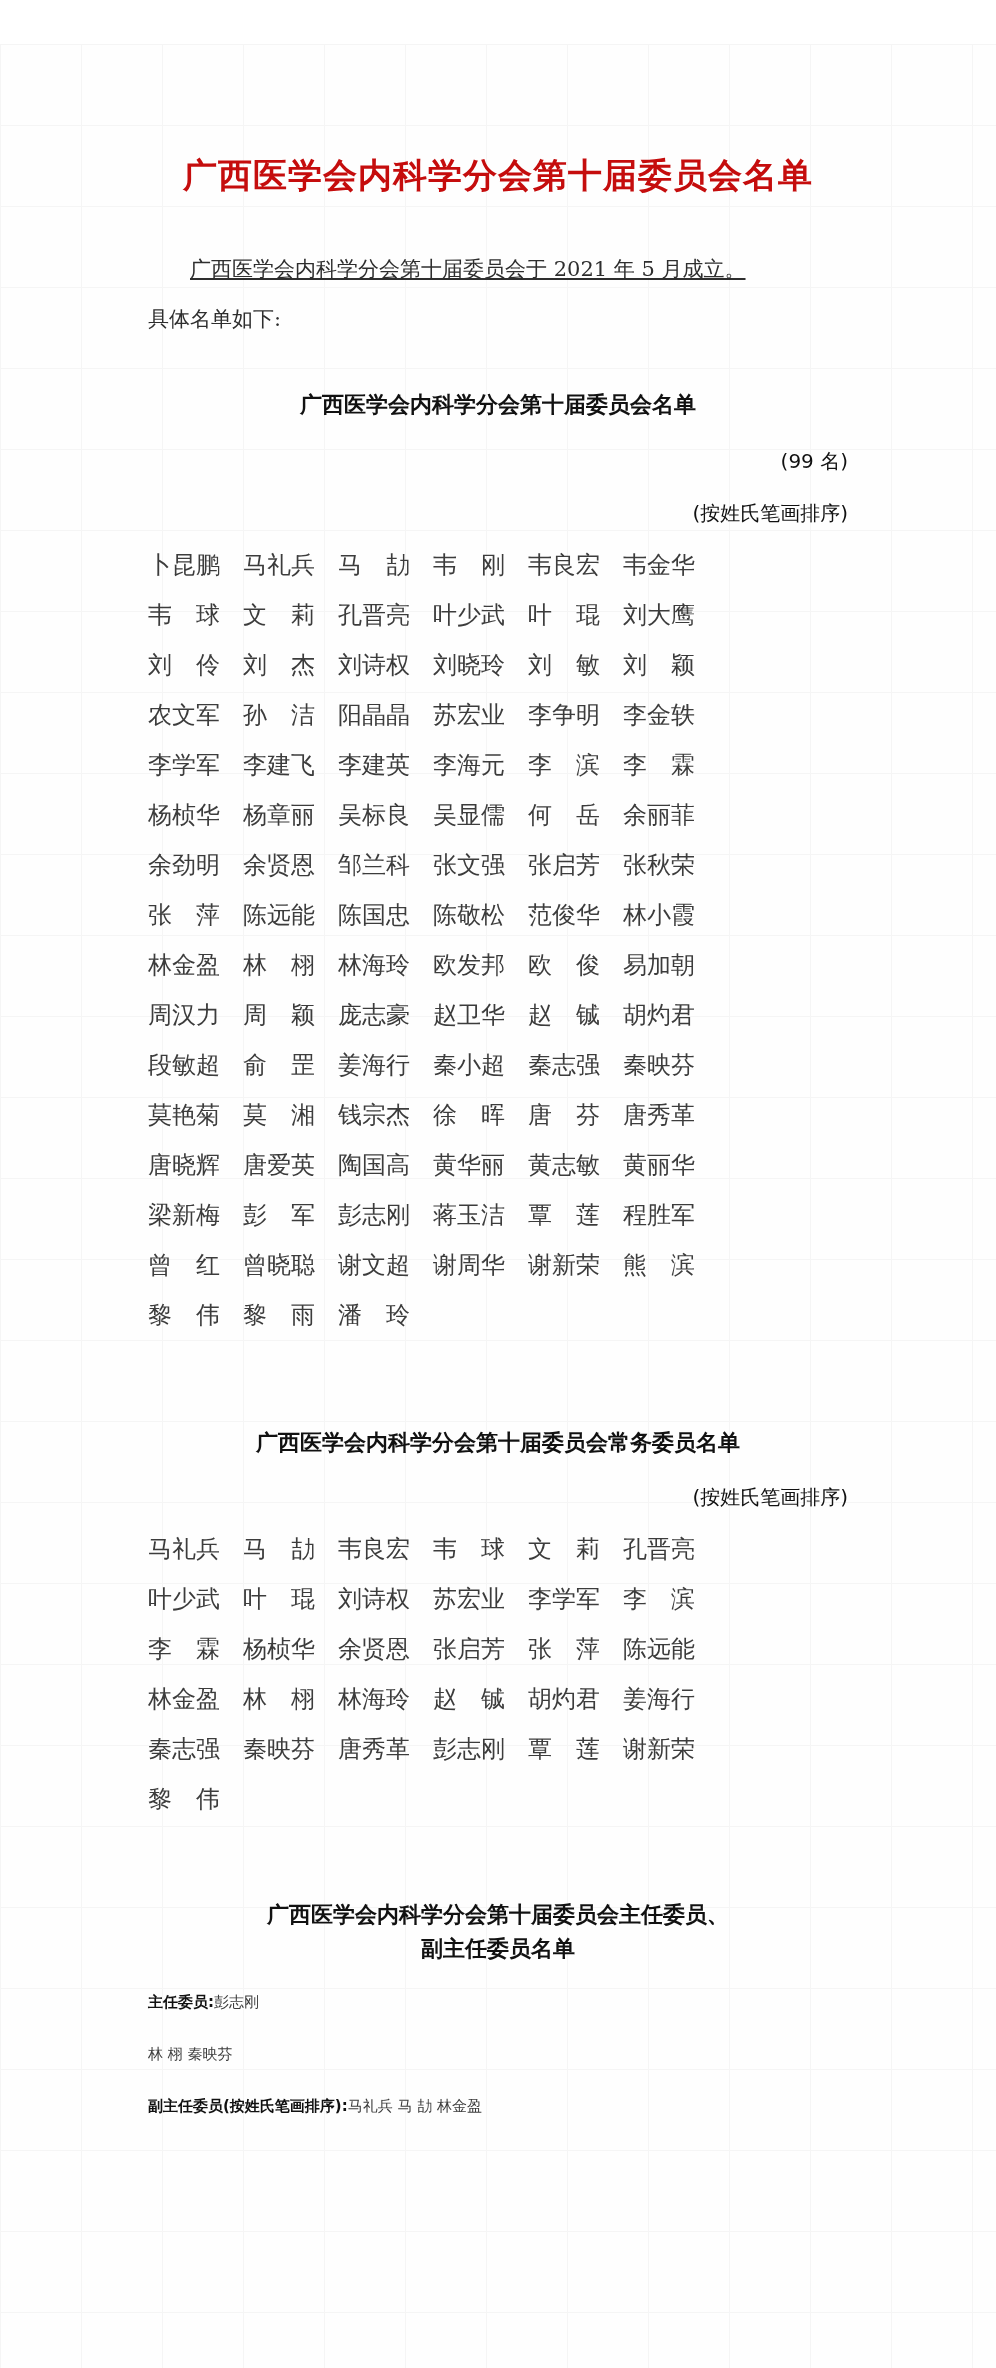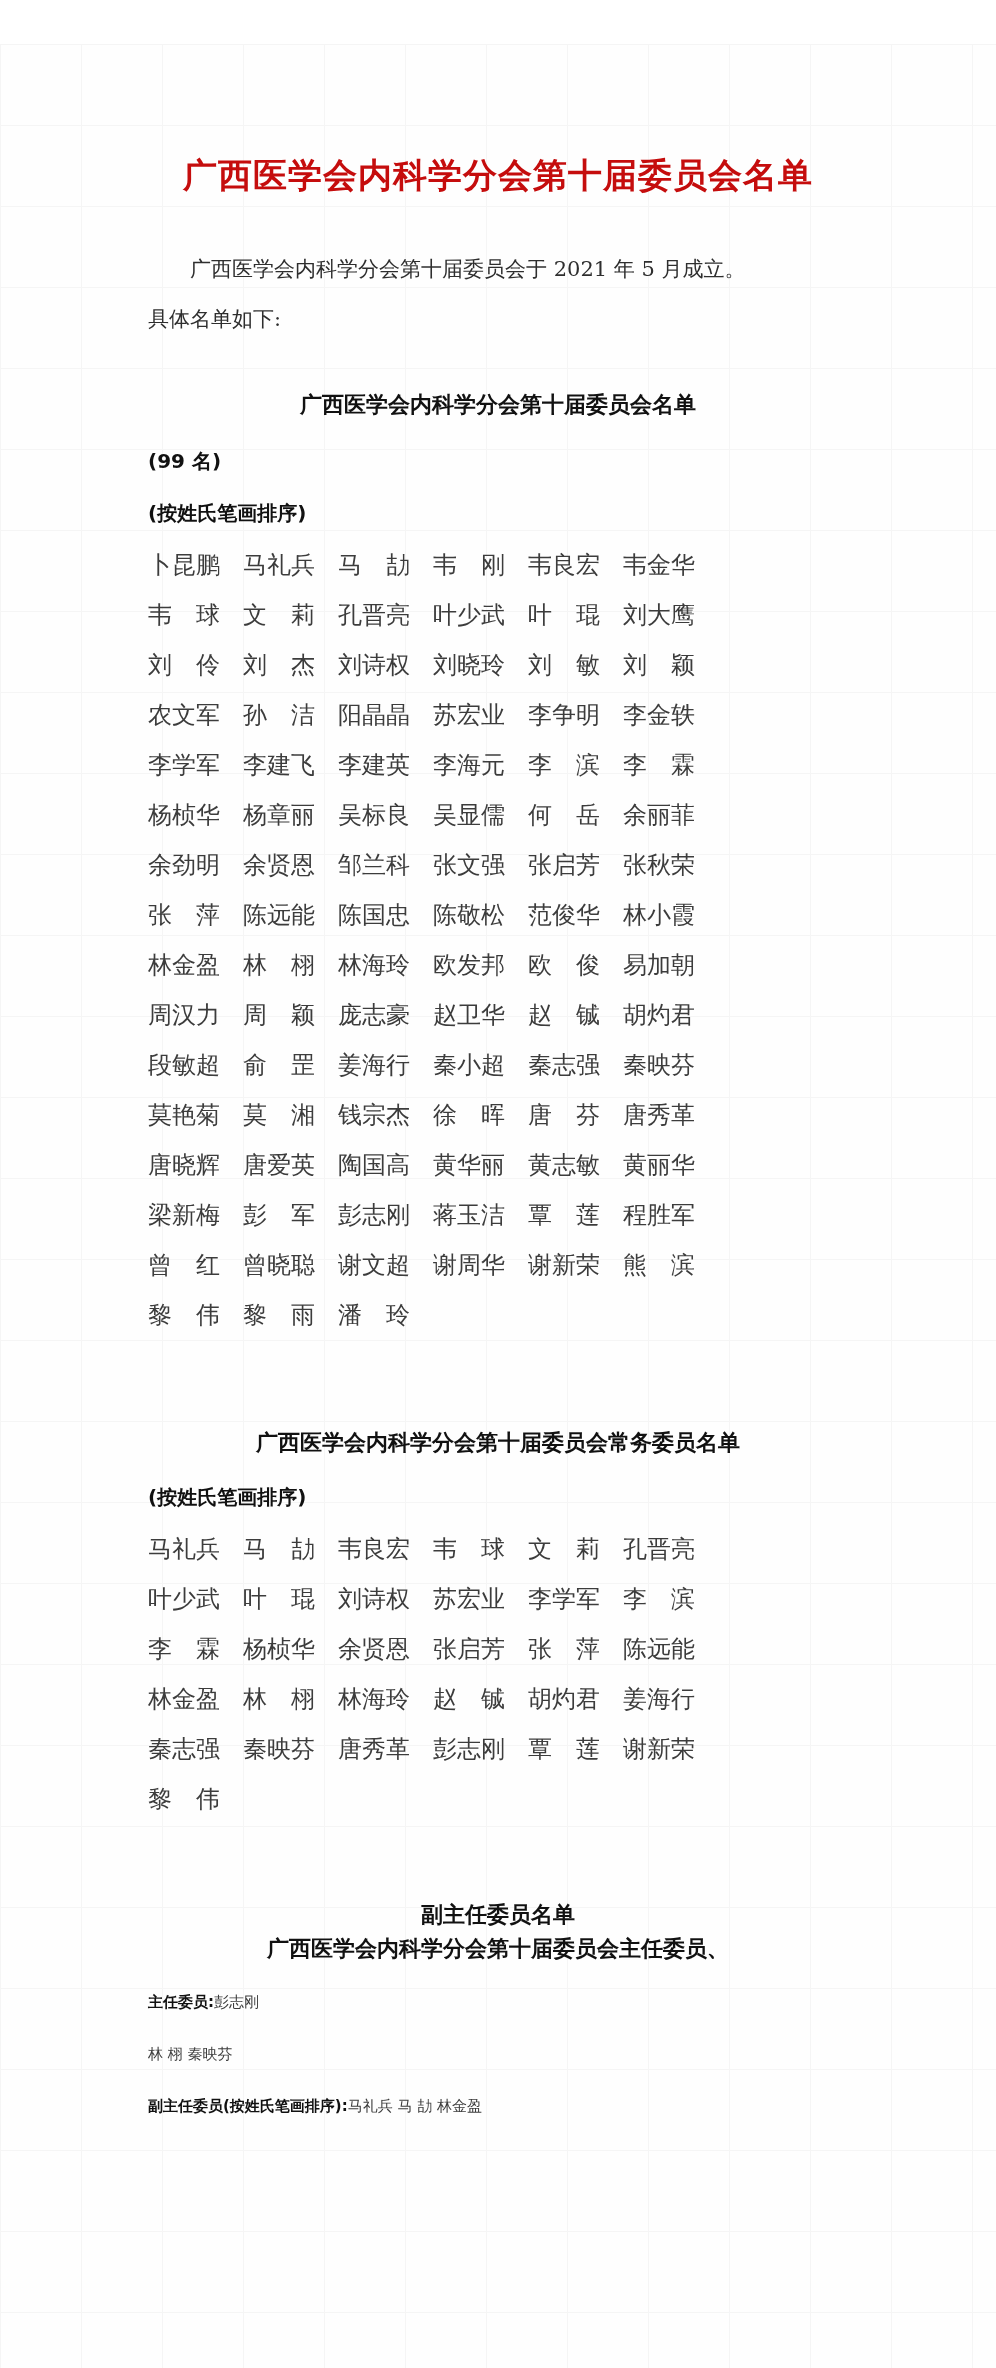--- a/index.html
+++ b/index.html
@@ -33,36 +33,36 @@
     letter-spacing: 1px;
   }
   .intro {
     margin-top: 42px;
     font-family: "DejaVu Serif", serif;
     font-size: 21px;
     color: #2e2e2e;
     line-height: 50px;
   }
   .intro p { margin: 0; }
-  .indent { text-indent: 2em; }
+  .indent { text-indent: 2em; text-decoration: underline; }
   .section { margin-top: 44px; }
   .section.second { margin-top: 86px; }
   .section.third { margin-top: 74px; }
   .sec-heading {
     text-align: center;
     font-size: 22px;
     font-weight: 700;
     color: #111;
     line-height: 34px;
     margin: 0;
   }
   .sec-sub {
-    text-align: left;
+    text-align: right;
     font-size: 20px;
-    font-weight: 700;
+    font-weight: 400;
     color: #111;
     line-height: 30px;
     margin: 0;
   }
   .count { margin-top: 24px; }
   .sort  { margin-top: 22px; }
   .grid  { margin-top: 12px; }
   .name-row {
     display: flex;
     gap: 21px;
@@ -291,22 +291,22 @@
             <span class="name-cell">覃　莲</span>
             <span class="name-cell">谢新荣</span>
           </div>
           <div class="name-row">
             <span class="name-cell">黎　伟</span>
           </div>
         </div>
     </div>
 
     <div class="section third">
+      <p class="sec-heading">广西医学会内科学分会第十届委员会主任委员、</p>
       <p class="sec-heading">副主任委员名单</p>
-      <p class="sec-heading">广西医学会内科学分会第十届委员会主任委员、</p>
 
       <div class="leaders-block">
         <p class="leaders-line"><span class="lead-label">主任委员:</span><span class="lead-names">彭志刚</span></p>
         <p class="leaders-line"><span class="lead-names">林 栩 秦映芬</span></p>
         <p class="leaders-line"><span class="lead-label">副主任委员(按姓氏笔画排序):</span><span class="lead-names">马礼兵 马 劼 林金盈</span></p>
       </div>
     </div>
 
   </div>
   <div class="bottom-bar"></div>

